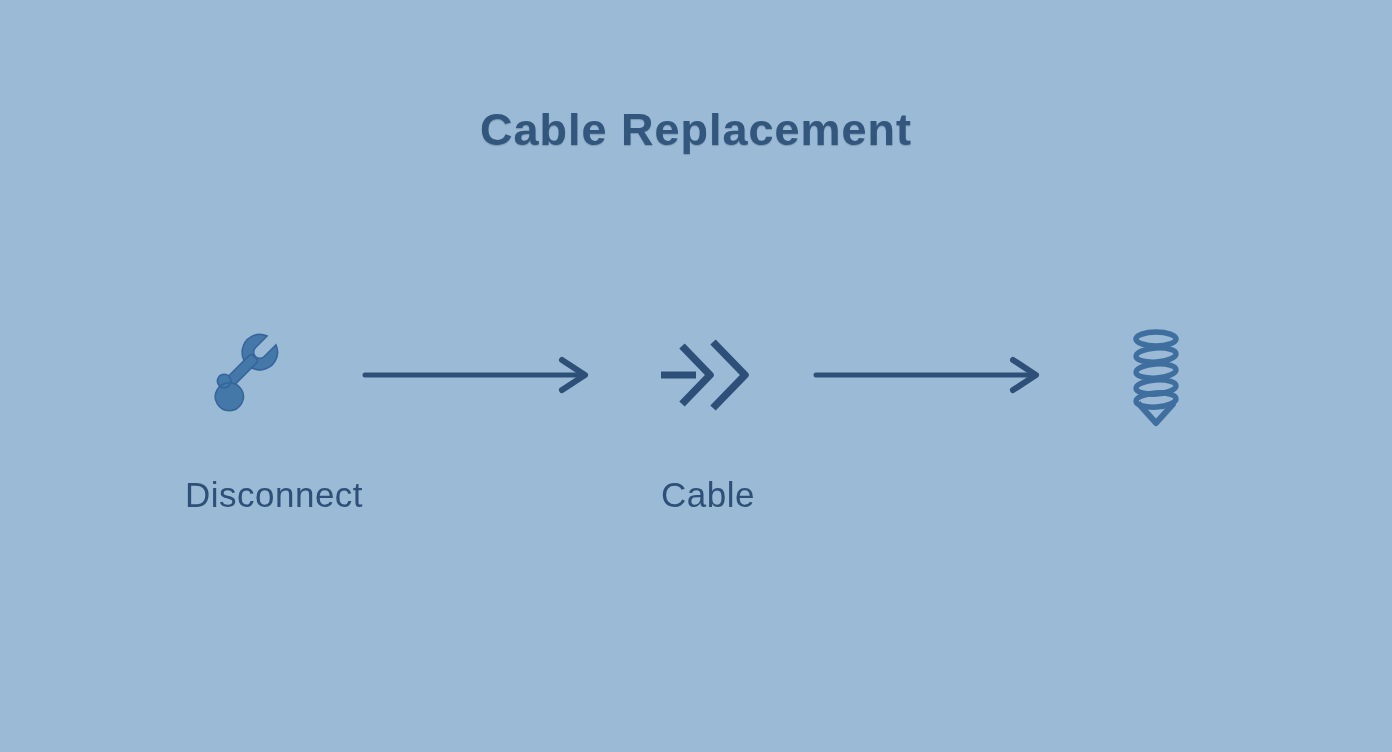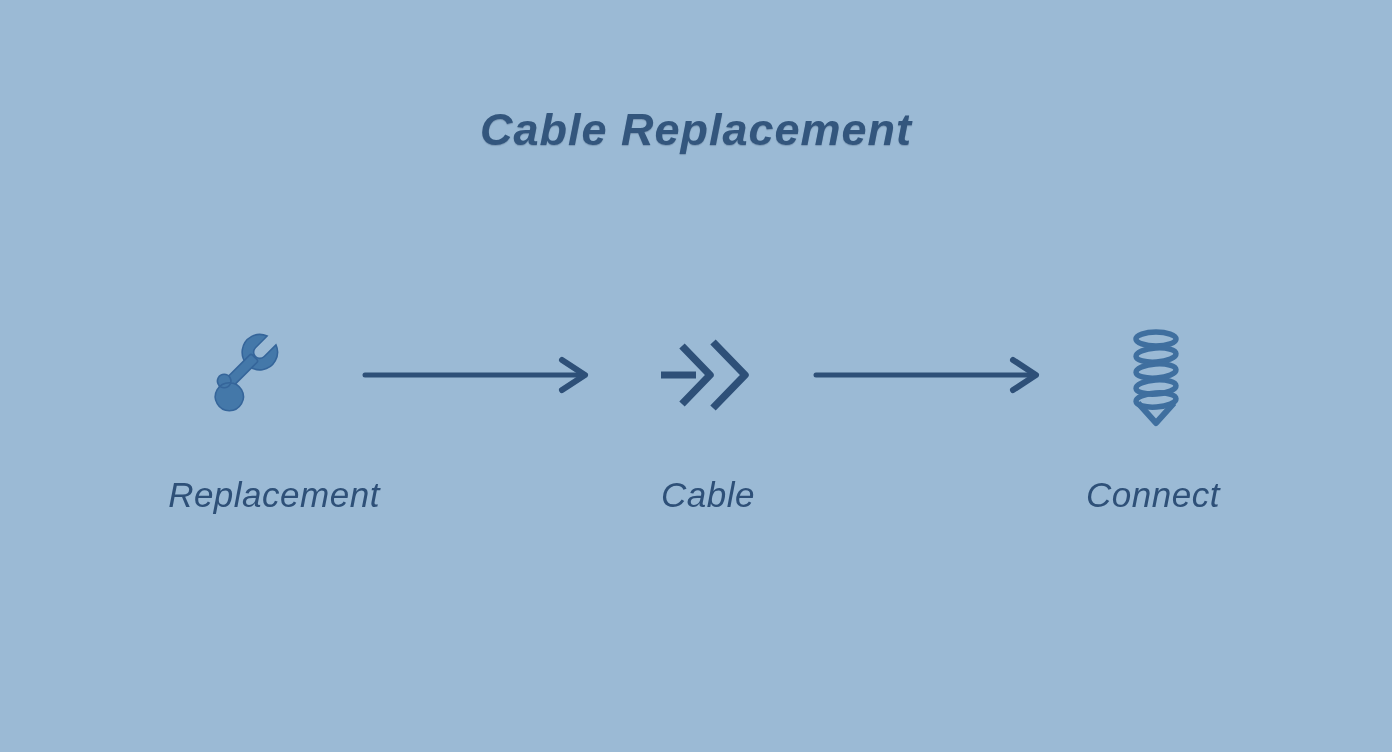--- a/index.html
+++ b/index.html
@@ -6,21 +6,20 @@
     margin: 0;
     padding: 0;
   }
   .canvas {
     position: relative;
     width: 1392px;
     height: 752px;
     background: var(--background, #9bbad5);
     font-family: "Liberation Sans", sans-serif;
     overflow: hidden;
-    font-style: italic;
   }
   .diagram-title {
     position: absolute;
     left: 0;
     top: 104px;
     width: 100%;
     margin: 0;
     text-align: center;
     font-size: 45px;
     font-weight: bold;
@@ -88,17 +87,16 @@
 
   <svg class="icon icon-screw" width="58" height="98" viewBox="0 0 58 98" aria-hidden="true">
     <ellipse class="stroke-screw" cx="29" cy="10" rx="20" ry="7" stroke-width="5.5"></ellipse>
     <ellipse class="stroke-screw" cx="29" cy="26" rx="20" ry="7" stroke-width="5.5" transform="rotate(-4 29 26)"></ellipse>
     <ellipse class="stroke-screw" cx="29" cy="42" rx="20" ry="7" stroke-width="5.5" transform="rotate(-4 29 42)"></ellipse>
     <ellipse class="stroke-screw" cx="29" cy="58" rx="20" ry="7" stroke-width="5.5" transform="rotate(-4 29 58)"></ellipse>
     <ellipse class="stroke-screw" cx="29" cy="71" rx="20" ry="7" stroke-width="5.5" transform="rotate(-4 29 71)"></ellipse>
     <path class="stroke-screw" d="M11,74 L29,94 L47,74" stroke-width="6" stroke-linejoin="round"></path>
   </svg>
 
-  <div class="step-label label-1">Replacement</div>
+  <div class="step-label label-1">Disconnect</div>
   <div class="step-label label-2">Cable</div>
-  <div class="step-label label-3">Connect</div>
 
 </div>
 
 </body></html>

